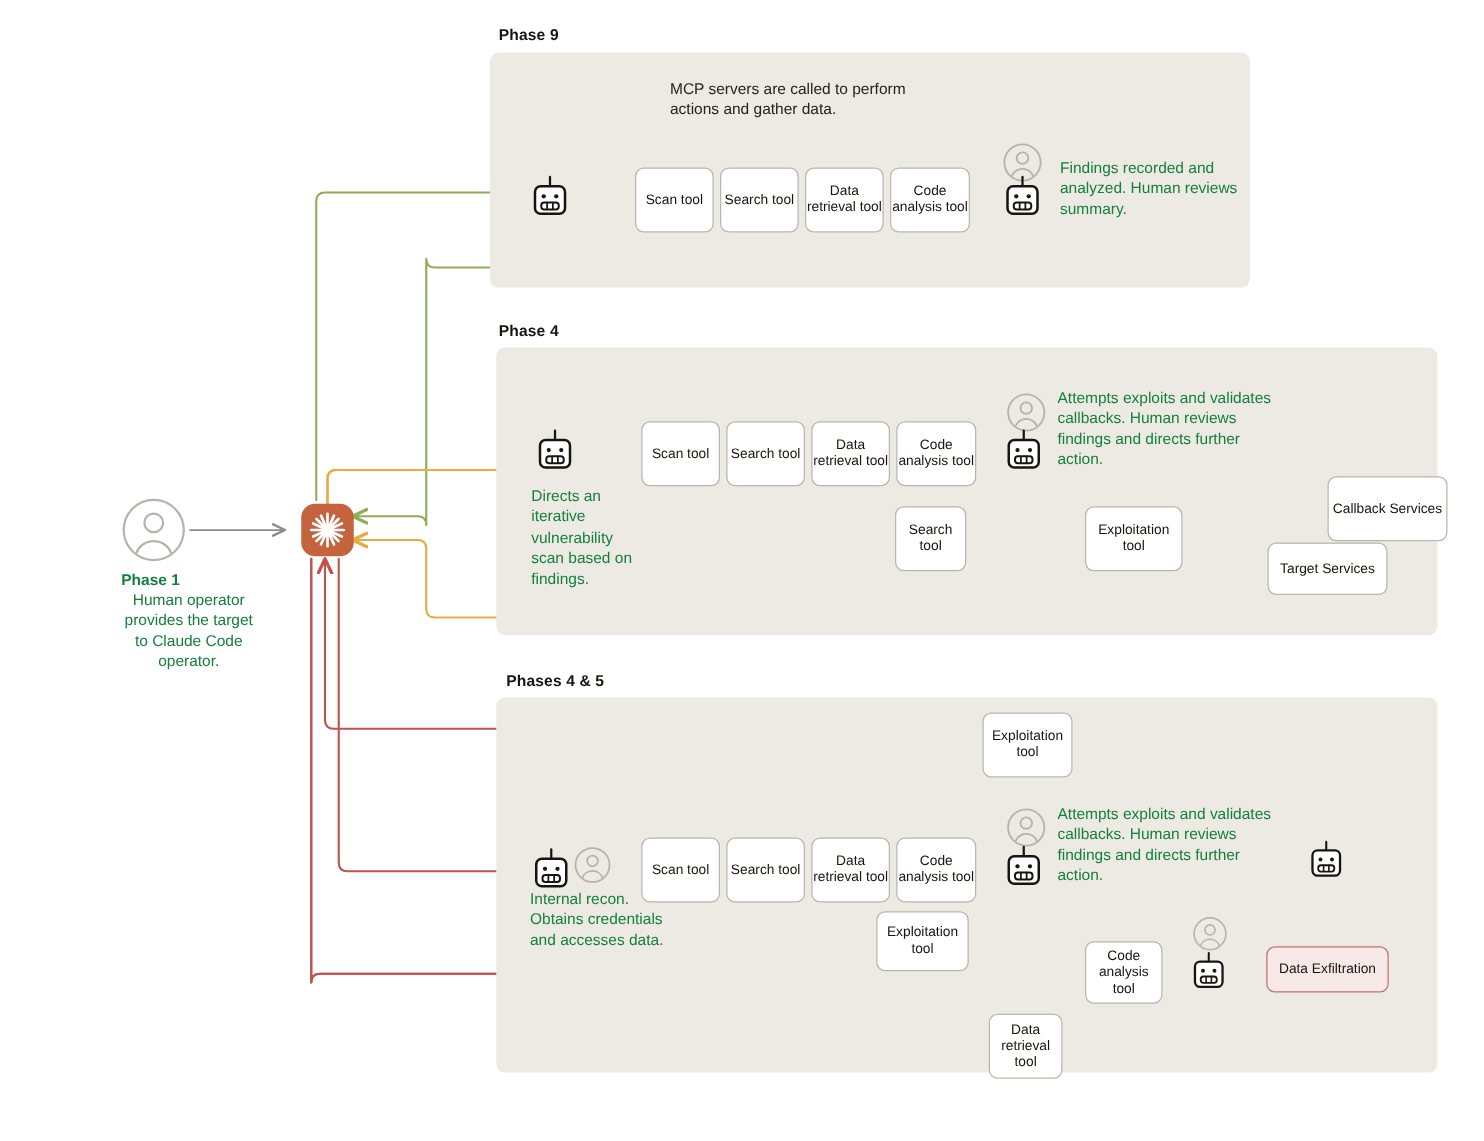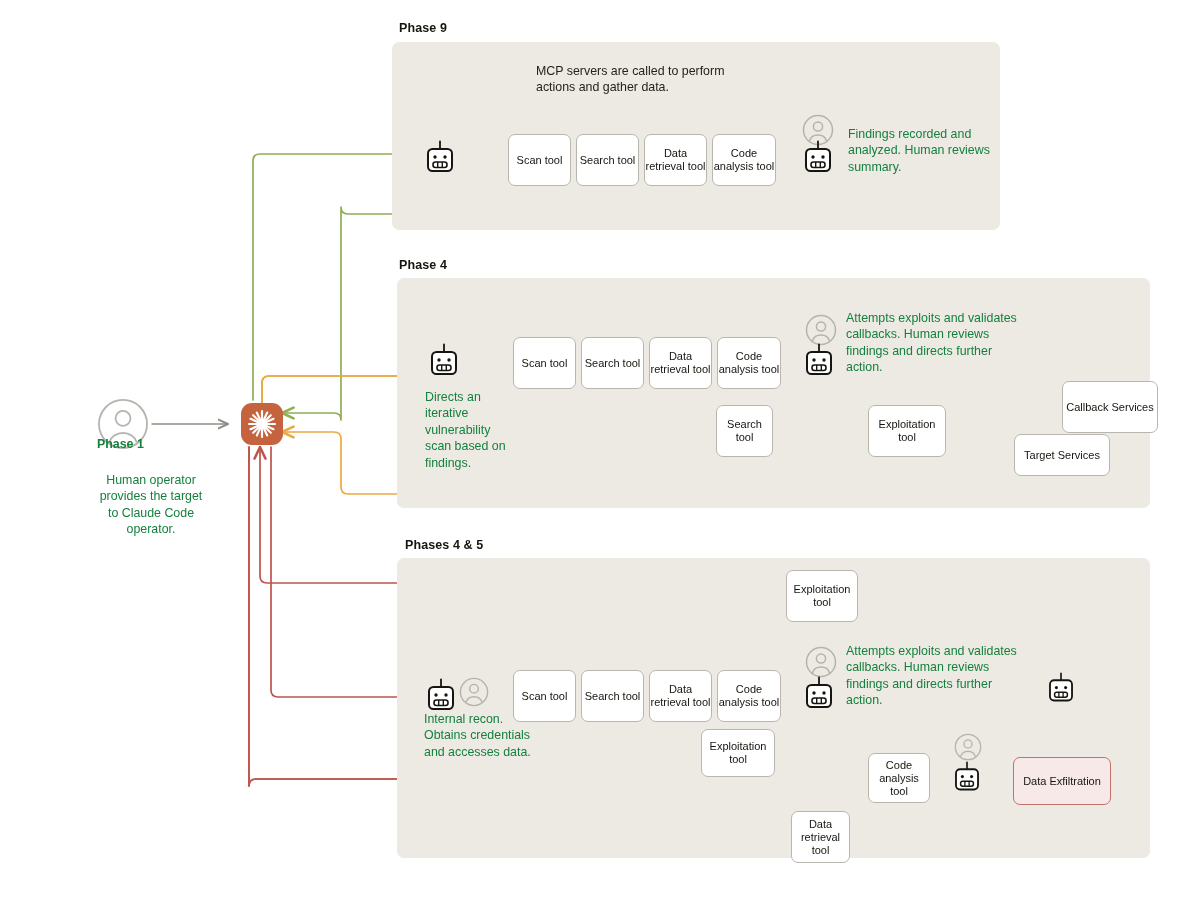--- a/index.html
+++ b/index.html
@@ -317,21 +317,21 @@
       <line x1="15" y1="1.5" x2="15" y2="9" stroke="#17150f" stroke-width="1.8" stroke-linecap="round"></line>
       <rect x="3" y="9" width="24" height="22" rx="4.5" fill="#fff" stroke="#17150f" stroke-width="2"></rect>
       <circle cx="10" cy="17" r="1.7" fill="#17150f"></circle>
         <circle cx="20" cy="17" r="1.7" fill="#17150f"></circle>
       <rect x="8" y="22" width="14" height="5.5" rx="2.4" fill="none" stroke="#17150f" stroke-width="1.6"></rect>
       <line x1="12.7" y1="22" x2="12.7" y2="27.5" stroke="#17150f" stroke-width="1.4"></line>
       <line x1="17.3" y1="22" x2="17.3" y2="27.5" stroke="#17150f" stroke-width="1.4"></line>
     </svg>
   </div>
 
-  <div class="tool exfil" style="left:1013px;top:757px;width:98px;height:48px;">
+  <div class="tool exfil" style="left:1013px;top:757px;width:98px;height:37px;">
       <span>Data Exfiltration</span>
     </div>
 
   <div class="ico" style="left:1047px;top:672px;">
     <svg width="28" height="34" viewBox="0 0 30 37">
       <line x1="15" y1="1.5" x2="15" y2="9" stroke="#17150f" stroke-width="1.8" stroke-linecap="round"></line>
       <rect x="3" y="9" width="24" height="22" rx="4.5" fill="#fff" stroke="#17150f" stroke-width="2"></rect>
       <circle cx="10" cy="17" r="1.7" fill="#17150f"></circle>
         <circle cx="20" cy="17" r="1.7" fill="#17150f"></circle>
       <rect x="8" y="22" width="14" height="5.5" rx="2.4" fill="none" stroke="#17150f" stroke-width="1.6"></rect>
@@ -364,18 +364,18 @@
         <line x1="21" y1="21" x2="26.2" y2="9.5"></line>
         <line x1="21" y1="21" x2="15.8" y2="32.5"></line>
         <line x1="21" y1="21" x2="9.5" y2="15.8"></line>
         <line x1="21" y1="21" x2="32.5" y2="26.2"></line>
         <line x1="21" y1="21" x2="9.5" y2="26.2"></line>
         <line x1="21" y1="21" x2="32.5" y2="15.8"></line>
       </g>
     </svg>
   </div>
 
-  <div class="note" style="left:97px;top:436px;width:130px;">
+  <div class="note" style="left:97px;top:456px;width:130px;">
     <b>Phase 1</b>
   </div>
   <div class="note" style="left:97px;top:472px;width:108px;text-align:center;">Human operator provides the target to Claude Code operator.</div>
 
 </div>
 
 </body></html>

